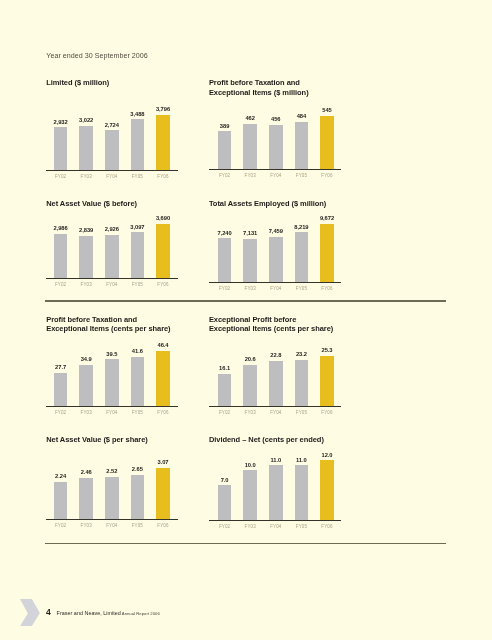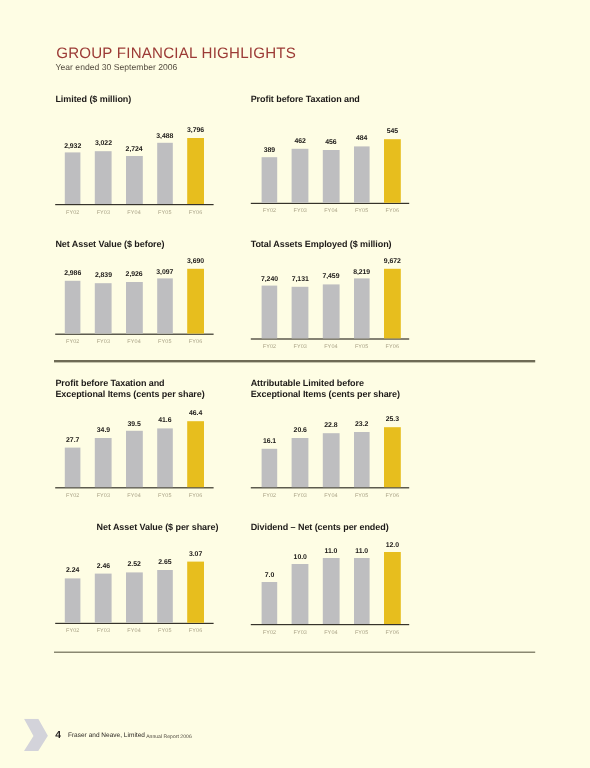--- a/index.html
+++ b/index.html
@@ -50,21 +50,20 @@
 
   
   .chev { position:absolute; left:20.3px; top:598.7px; line-height:0; }
   .pg-num { position:absolute; left:46px; top:608.3px; font-size:8.6px; font-weight:700; line-height:8.6px; color:#231F20; }
   .foot-co { position:absolute; left:56.6px; top:609.7px; font-size:5.42px; font-weight:400; letter-spacing:0.02px; line-height:7px; color:#2B2722; white-space:nowrap; }
   .foot-rep { position:absolute; left:121.8px; top:610.6px; font-size:4.2px; font-weight:400; letter-spacing:0.04px; line-height:6px; color:#4A443A; white-space:nowrap; }
 </style>
 </head>
 <body>
 <div class="page">
-  <h1 class="hdr-title">GROUP FINANCIAL HIGHLIGHTS</h1>
   <div class="hdr-sub">Year ended 30 September 2006</div>
   <div class="divider" style="top:300.4px"></div>
   <div class="divider" style="top:542.9px"></div>
   <div class="chart" style="left:46.2px; top:0;">
     <div class="chart-title" style="top:78.3px; width:170px;">
       <div>Limited ($ million)</div>
     </div>
     <div class="axis" style="top:169.6px; width:131.7px;"></div>
     <div class="bar" style="left:7.6px; top:127.20px; height:42.40px; background:#BEBEC0;"></div>
     <div class="bar-val" style="left:1.40px; top:118.60px; width:26px;">2,932</div>
@@ -78,20 +77,21 @@
     <div class="bar" style="left:84.4px; top:119.15px; height:50.45px; background:#BEBEC0;"></div>
     <div class="bar-val" style="left:78.20px; top:110.55px; width:26px;">3,488</div>
     <div class="cat" style="left:78.20px; top:173.70px; width:26px;">FY05</div>
     <div class="bar" style="left:110.0px; top:114.70px; height:54.90px; background:#E7BE1E;"></div>
     <div class="bar-val" style="left:103.80px; top:106.10px; width:26px;">3,796</div>
     <div class="cat" style="left:103.80px; top:173.70px; width:26px;">FY06</div>
   </div>
   <div class="chart" style="left:208.9px; top:0;">
     <div class="chart-title" style="top:78.3px; width:170px;">
       <div>Profit before Taxation and</div>
+      <div>Exceptional Items ($ million)</div>
     </div>
     <div class="axis" style="top:169.0px; width:132.2px;"></div>
     <div class="bar" style="left:8.9px; top:131.17px; height:37.83px; background:#BEBEC0;"></div>
     <div class="bar-val" style="left:2.70px; top:122.57px; width:26px;">389</div>
     <div class="cat" style="left:2.70px; top:173.10px; width:26px;">FY02</div>
     <div class="bar" style="left:34.5px; top:124.07px; height:44.93px; background:#BEBEC0;"></div>
     <div class="bar-val" style="left:28.30px; top:115.47px; width:26px;">462</div>
     <div class="cat" style="left:28.30px; top:173.10px; width:26px;">FY03</div>
     <div class="bar" style="left:60.1px; top:124.66px; height:44.34px; background:#BEBEC0;"></div>
     <div class="bar-val" style="left:53.90px; top:116.06px; width:26px;">456</div>
@@ -162,42 +162,42 @@
     <div class="cat" style="left:52.60px; top:409.70px; width:26px;">FY04</div>
     <div class="bar" style="left:84.4px; top:356.65px; height:48.95px; background:#BEBEC0;"></div>
     <div class="bar-val" style="left:78.20px; top:348.05px; width:26px;">41.6</div>
     <div class="cat" style="left:78.20px; top:409.70px; width:26px;">FY05</div>
     <div class="bar" style="left:110.0px; top:351.00px; height:54.60px; background:#E7BE1E;"></div>
     <div class="bar-val" style="left:103.80px; top:342.40px; width:26px;">46.4</div>
     <div class="cat" style="left:103.80px; top:409.70px; width:26px;">FY06</div>
   </div>
   <div class="chart" style="left:208.9px; top:0;">
     <div class="chart-title" style="top:314.6px; width:170px;">
-      <div>Attributable Limited before</div>
+      <div>Exceptional Profit before</div>
       <div>Exceptional Items (cents per share)</div>
     </div>
     <div class="axis" style="top:405.6px; width:132.2px;"></div>
     <div class="bar" style="left:8.9px; top:373.91px; height:31.69px; background:#BEBEC0;"></div>
     <div class="bar-val" style="left:2.70px; top:365.31px; width:26px;">16.1</div>
     <div class="cat" style="left:2.70px; top:409.70px; width:26px;">FY02</div>
     <div class="bar" style="left:34.5px; top:365.05px; height:40.55px; background:#BEBEC0;"></div>
     <div class="bar-val" style="left:28.30px; top:356.45px; width:26px;">20.6</div>
     <div class="cat" style="left:28.30px; top:409.70px; width:26px;">FY03</div>
     <div class="bar" style="left:60.1px; top:360.72px; height:44.88px; background:#BEBEC0;"></div>
     <div class="bar-val" style="left:53.90px; top:352.12px; width:26px;">22.8</div>
     <div class="cat" style="left:53.90px; top:409.70px; width:26px;">FY04</div>
     <div class="bar" style="left:85.70000000000002px; top:359.93px; height:45.67px; background:#BEBEC0;"></div>
     <div class="bar-val" style="left:79.50px; top:351.33px; width:26px;">23.2</div>
     <div class="cat" style="left:79.50px; top:409.70px; width:26px;">FY05</div>
     <div class="bar" style="left:111.30000000000001px; top:355.80px; height:49.80px; background:#E7BE1E;"></div>
     <div class="bar-val" style="left:105.10px; top:347.20px; width:26px;">25.3</div>
     <div class="cat" style="left:105.10px; top:409.70px; width:26px;">FY06</div>
   </div>
   <div class="chart" style="left:46.2px; top:0;">
-    <div class="chart-title" style="top:434.5px; width:170px;text-align:center;">
+    <div class="chart-title" style="top:434.5px; width:170px;">
       <div>Net Asset Value ($ per share)</div>
     </div>
     <div class="axis" style="top:519.0px; width:131.7px;"></div>
     <div class="bar" style="left:7.6px; top:481.57px; height:37.43px; background:#BEBEC0;"></div>
     <div class="bar-val" style="left:1.40px; top:472.97px; width:26px;">2.24</div>
     <div class="cat" style="left:1.40px; top:523.10px; width:26px;">FY02</div>
     <div class="bar" style="left:33.2px; top:477.89px; height:41.11px; background:#BEBEC0;"></div>
     <div class="bar-val" style="left:27.00px; top:469.29px; width:26px;">2.46</div>
     <div class="cat" style="left:27.00px; top:523.10px; width:26px;">FY03</div>
     <div class="bar" style="left:58.800000000000004px; top:476.89px; height:42.11px; background:#BEBEC0;"></div>

